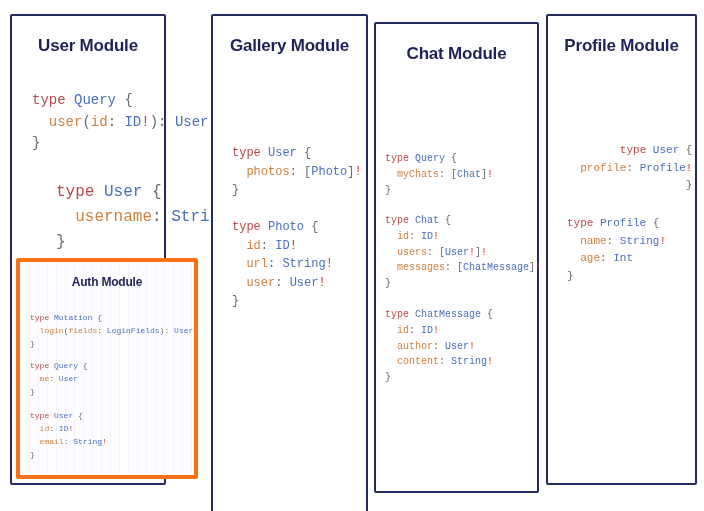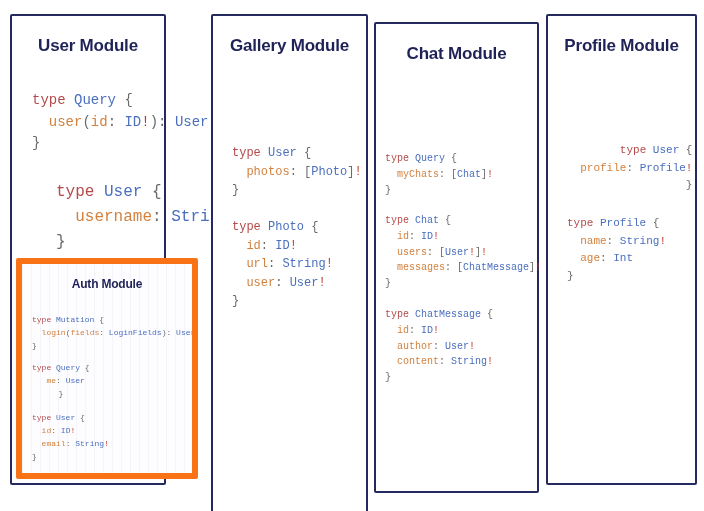--- a/index.html
+++ b/index.html
@@ -79,21 +79,21 @@
 
   
   #panel-auth {
     position: absolute;
     left: 4px;
     top: 242px;
     width: 182px;
     height: 221px;
     box-sizing: border-box;
     background: #fdfdff;
-    border: 6px solid #f97316;
+    border: 4px solid #f97316;
     border-radius: 2px;
     overflow: hidden;
   }
   
   #panel-auth::before {
     content: "";
     position: absolute;
     inset: 0;
     background-image: repeating-linear-gradient(
       to right,
@@ -107,21 +107,21 @@
     position: relative;
     font-size: 12px;
     margin-top: 13px;
   }
   #panel-auth .code {
     position: relative;
     font-size: 8px;
     line-height: 1.62;
   }
   #panel-auth .code.a1 { position: absolute; left: 10px; top: 50px; }
-  #panel-auth .code.a2 { position: absolute; left: 10px; top: 98px; text-align: center; }
+  #panel-auth .code.a2 { position: absolute; left: 10px; top: 98px; }
   #panel-auth .code.a3 { position: absolute; left: 10px; top: 148px; }
 
   
   #panel-gallery {
     left: 211px;
     top: 14px;
     width: 157px;
     height: 510px;
   }
   #panel-gallery .code {

